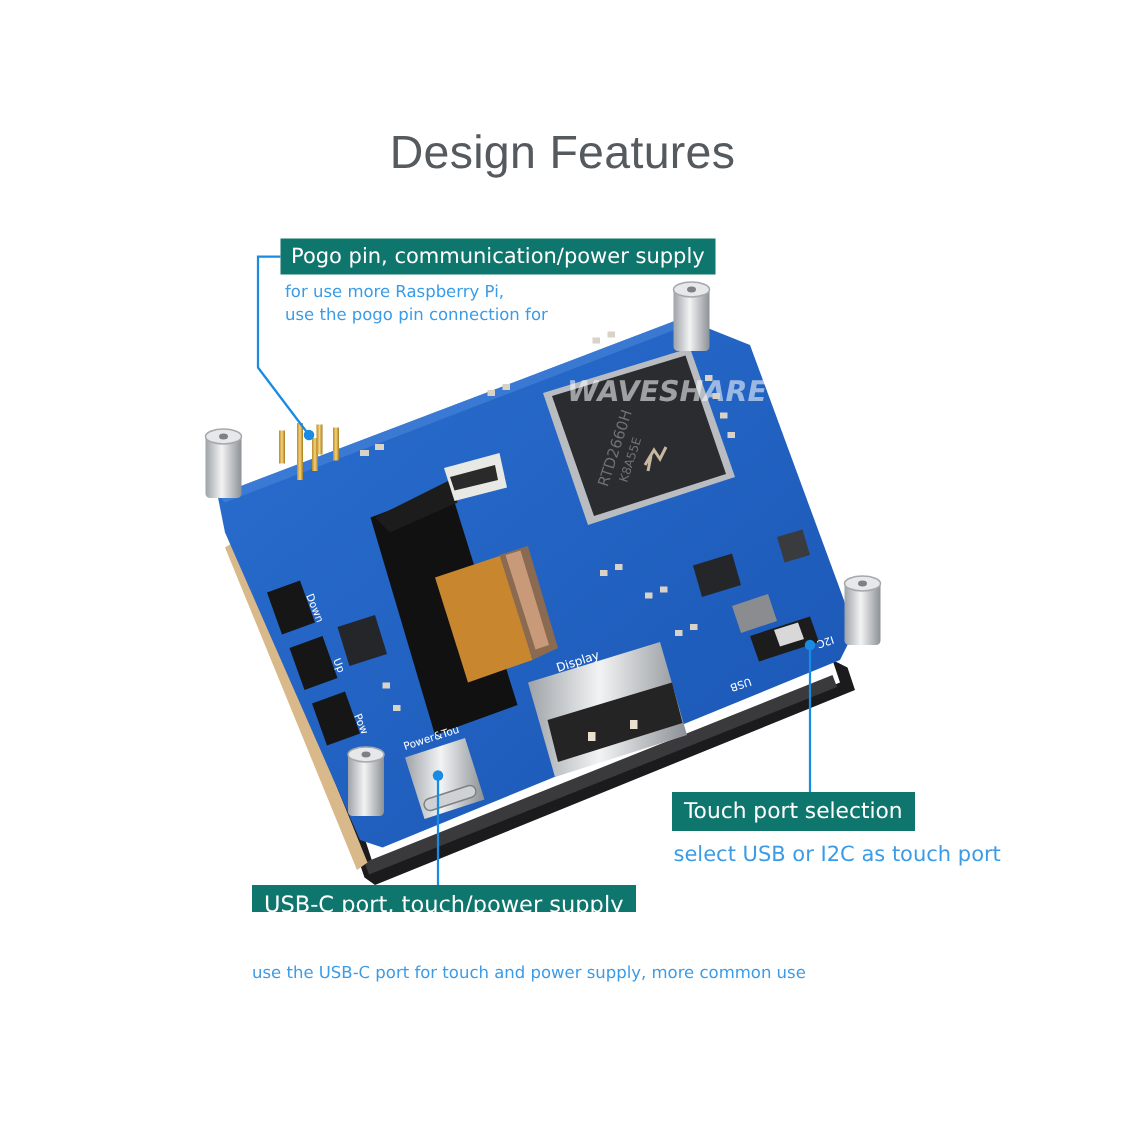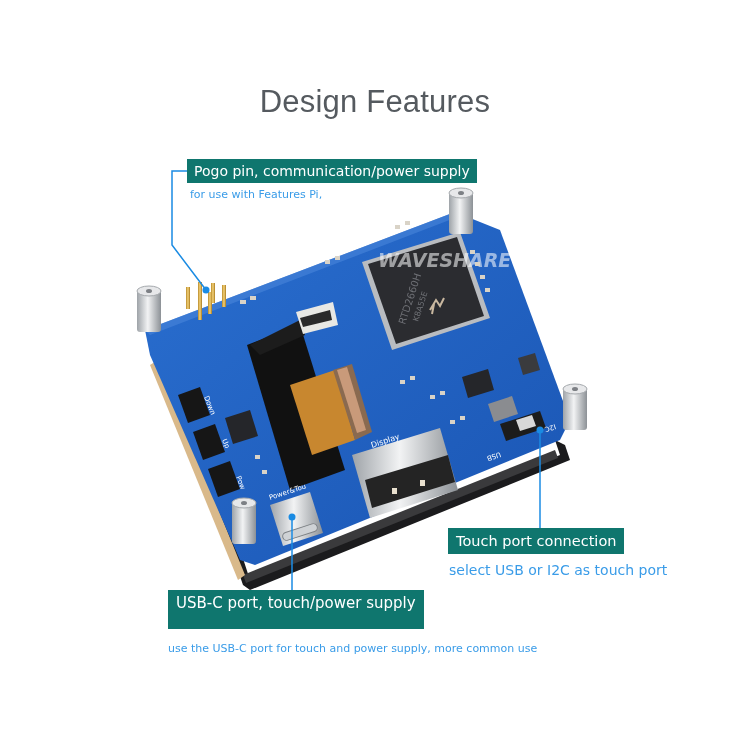--- a/index.html
+++ b/index.html
@@ -16,21 +16,21 @@
       font-family: "DejaVu Sans", sans-serif;
     }
     .callout-desc {
       position: absolute; color: #3a9ce8; white-space: nowrap;
       font-family: "DejaVu Sans", sans-serif; font-size: 11px; line-height: 15px;
     }
     #lbl-pogo { left: 187px; top: 159px; height: 24px; line-height: 24px; padding: 0 7px; font-size: 14px; }
     #desc-pogo { left: 190px; top: 187px; }
     #lbl-touch { left: 448px; top: 528px; height: 26px; line-height: 26px; padding: 0 8px; font-size: 14.5px; }
     #desc-touch { left: 449px; top: 563px; font-size: 14px; }
-    #lbl-usbc { left: 168px; top: 590px; height: 39px; line-height: 27px; padding: 0 8px; font-size: 15px; text-align: right; }
+    #lbl-usbc { left: 168px; top: 590px; height: 18px; line-height: 27px; padding: 0 8px; font-size: 15px; text-align: right; }
     #desc-usbc { left: 168px; top: 641px; font-size: 11px; }
     svg.board { position: absolute; left: 0; top: 0; }
   </style>
 </head>
 <body>
 
 <div class="title">Design Features</div>
 
 <svg class="board" width="750" height="750" viewBox="0 0 750 750">
   <defs>
@@ -165,20 +165,21 @@
     <line x1="292" y1="517" x2="292" y2="590"></line>
     <line x1="540" y1="430" x2="540" y2="528"></line>
   </g>
   <circle cx="206" cy="290" r="3.5" fill="#1a8be3"></circle>
   <circle cx="292" cy="517" r="3.5" fill="#1a8be3"></circle>
   <circle cx="540" cy="430" r="3.5" fill="#1a8be3"></circle>
 </svg>
 
 <div id="lbl-pogo" class="callout-label">Pogo pin, communication/power supply</div>
 <div id="desc-pogo" class="callout-desc">
-  <div>for use with Features Pi,</div>
+  <div>for use more Raspberry Pi,</div>
+  <div>use the pogo pin connection for</div>
 </div>
 
-<div id="lbl-touch" class="callout-label">Touch port connection</div>
+<div id="lbl-touch" class="callout-label">Touch port selection</div>
 <div id="desc-touch" class="callout-desc">select USB or I2C as touch port</div>
 
 <div id="lbl-usbc" class="callout-label">USB-C port, touch/power supply</div>
 <div id="desc-usbc" class="callout-desc">use the USB-C port for touch and power supply, more common use</div>
 
 </body></html>

